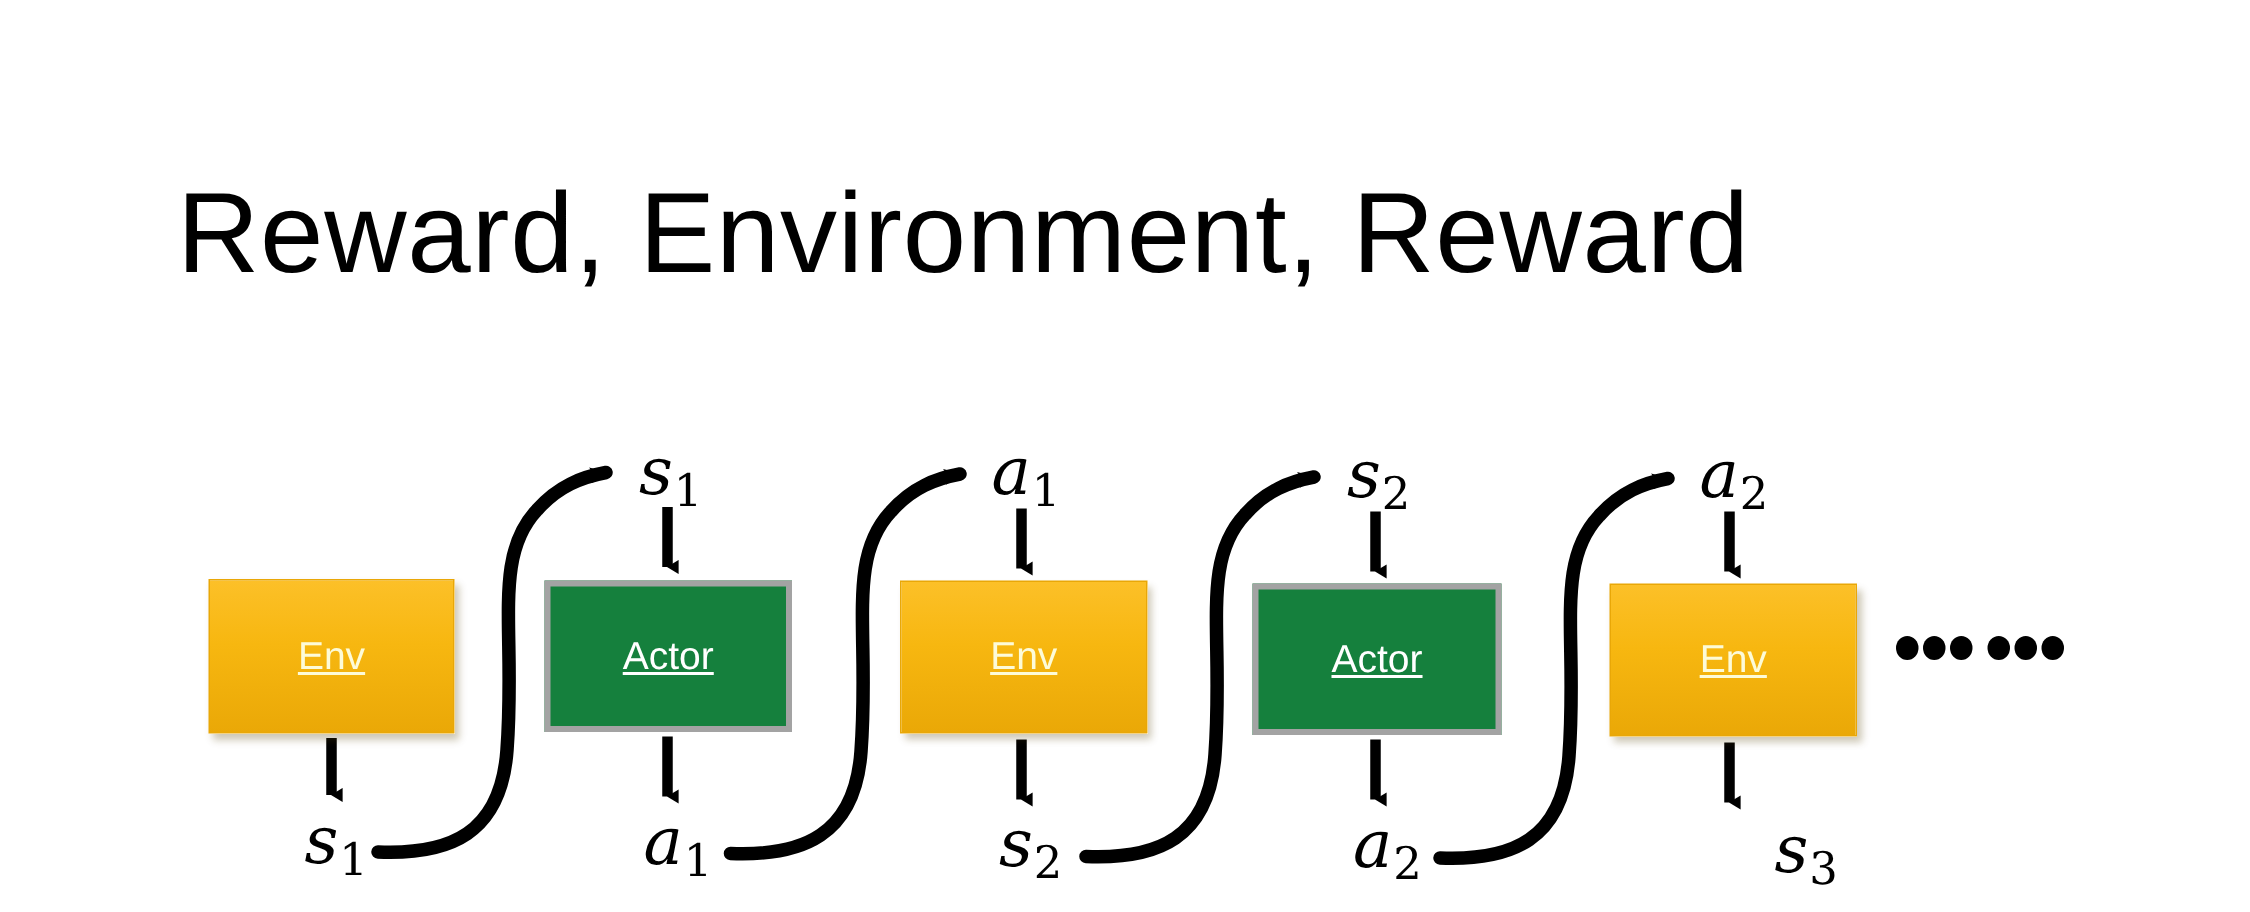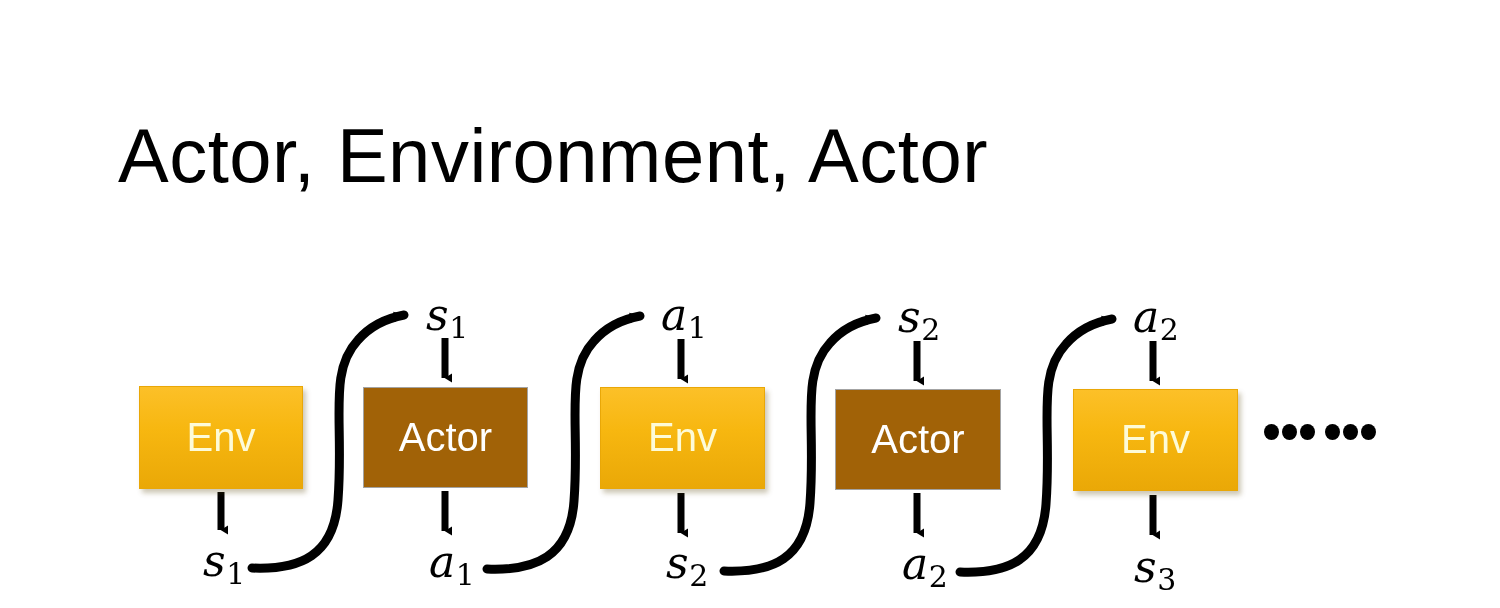--- a/index.html
+++ b/index.html
@@ -52,35 +52,36 @@
   }
 
   
   .node-box {
     position: absolute;
     box-sizing: border-box;
     display: flex;
     align-items: center;
     justify-content: center;
     font-family: "Liberation Sans", sans-serif;
-    font-size: 40px;
+    font-size: 26px;
     font-weight: 400;
     line-height: 1;
     z-index: 3;
+    text-decoration: underline;
   }
   .node-box.env {
     background: linear-gradient(to bottom, #fcc028 0%, #f7b710 42%, #eaa807 100%);
     color: #fdfbd8;
     border: 1px solid #e9a707;
     box-shadow: 3px 4px 5px rgba(90, 70, 10, 0.30);
   }
   .node-box.actor {
-    background: #a16207;
+    background: #15803d;
     color: #ffffff;
-    border: 1px solid #a3a3a3;
+    border: 4px solid #a3a3a3;
     box-shadow: none;
   }
   .node-label {
     display: block;
     transform: translateY(-1px);
   }
 
   
   .math-label {
     position: absolute;
@@ -121,21 +122,21 @@
   #ellipsis .gap {
     width: 7px;
     height: 1px;
   }
 </style>
 </head>
 <body>
 
 <div id="slide">
 
-  <div id="slide-title">Actor, Environment, Actor</div>
+  <div id="slide-title">Reward, Environment, Reward</div>
 
   <div id="diagram">
 
     <svg id="edge-layer" viewBox="0 0 1500 608">
       <defs>
         <marker id="arrowhead-down" markerWidth="10" markerHeight="8" refX="5" refY="7.4" orient="auto" markerUnits="userSpaceOnUse">
           <path d="M0.3,0 L9.7,0 L5,7.8 Z" fill="#000000"></path>
         </marker>
         <marker id="arrowhead-curve" markerWidth="12" markerHeight="11" refX="10.5" refY="5.5" orient="auto" markerUnits="userSpaceOnUse">
           <path d="M0,0.2 L11.6,5.5 L0,10.8 L2.6,5.5 Z" fill="#000000"></path>
@@ -211,21 +212,21 @@
     </div>
 
     <div class="math-label" style="left:666px; top:541px;">
       <span>s</span><span class="sub">2</span>
     </div>
 
     <div class="math-label" style="left:902px; top:542px;">
       <span>a</span><span class="sub">2</span>
     </div>
 
-    <div class="math-label" style="left:1134px; top:545px;">
+    <div class="math-label" style="left:1183px; top:545px;">
       <span>s</span><span class="sub">3</span>
     </div>
 
     <div id="ellipsis">
       <span class="dot"></span>
       <span class="dot"></span>
       <span class="dot"></span>
       <span class="gap"></span>
       <span class="dot"></span>
       <span class="dot"></span>

